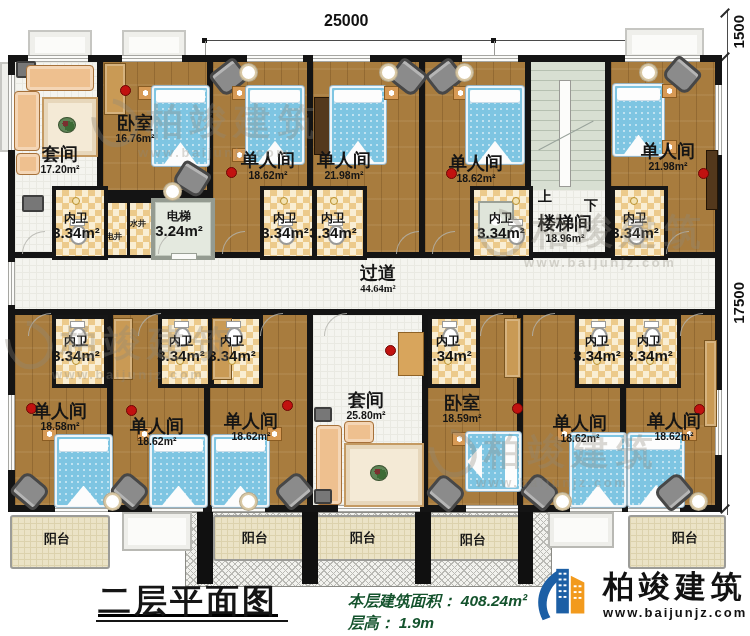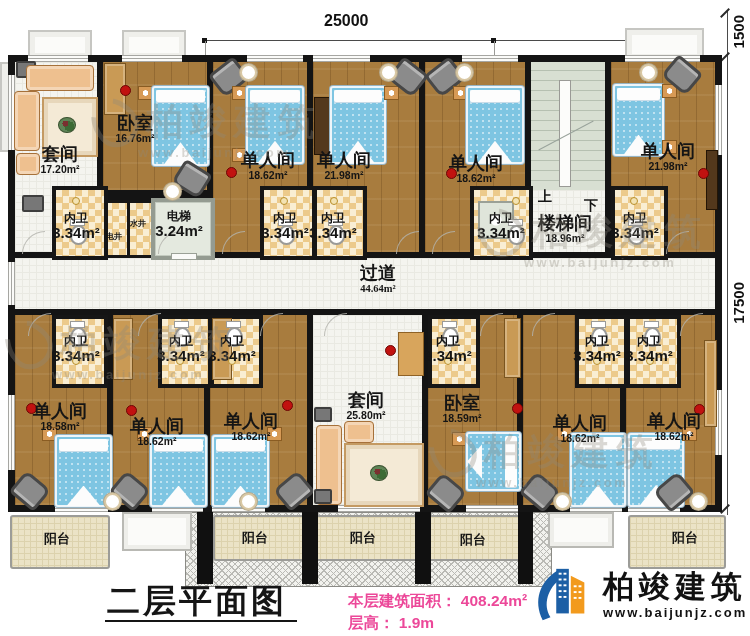--- a/index.html
+++ b/index.html
@@ -62,24 +62,24 @@
   .wm .wm-url{font-size:13px;font-weight:700;letter-spacing:2.5px;margin:-3px 0 0 46px;}
   
   .dimline-h{position:absolute;border-top:1px solid #4a4a4a;}
   .dimline-v{position:absolute;border-left:1px solid #4a4a4a;}
   .dimsq{position:absolute;width:5px;height:5px;background:#151515;}
   .tick{position:absolute;width:12px;border-top:2px solid #2a2a2a;transform:rotate(-45deg);}
   .ext{position:absolute;border-left:1px solid #9a9a96;}
   .dimtext{position:absolute;font-weight:700;font-size:16px;color:#111;z-index:35;}
   .dimtext.v{writing-mode:vertical-rl;transform:rotate(180deg);font-size:15px;}
   
-  #titlewrap{position:absolute;left:105px;top:584px;display:flex;align-items:center;gap:16px;border-bottom:2.5px solid #151515;padding:0 10px 3px 2px;z-index:50;}
+  #titlewrap{position:absolute;left:96px;top:584px;display:flex;align-items:center;gap:16px;border-bottom:2.5px solid #151515;padding:0 10px 3px 2px;z-index:50;text-decoration:underline;}
   #plan-name{font-size:33px;font-weight:600;letter-spacing:3px;color:#151515;line-height:1;}
   #plan-scale{font-size:28px;color:#151515;line-height:1;}
-  #info{position:absolute;left:348px;top:590px;font-size:15.5px;font-weight:700;color:#ec4899;line-height:1.45;z-index:50;}
+  #info{position:absolute;left:348px;top:590px;font-size:15.5px;font-weight:700;color:#14532d;line-height:1.45;z-index:50;font-style:italic;}
   #logo{position:absolute;left:533px;top:564px;display:flex;align-items:center;z-index:50;}
   #brandtxt{margin-left:8px;}
   #brand-name{font-size:31px;font-weight:800;letter-spacing:5px;color:#111;line-height:1.1;}
   #brand-url{font-size:13px;font-weight:800;letter-spacing:2px;color:#111;}
 </style>
 </head>
 <body>
 
 <div id="stage">
 

